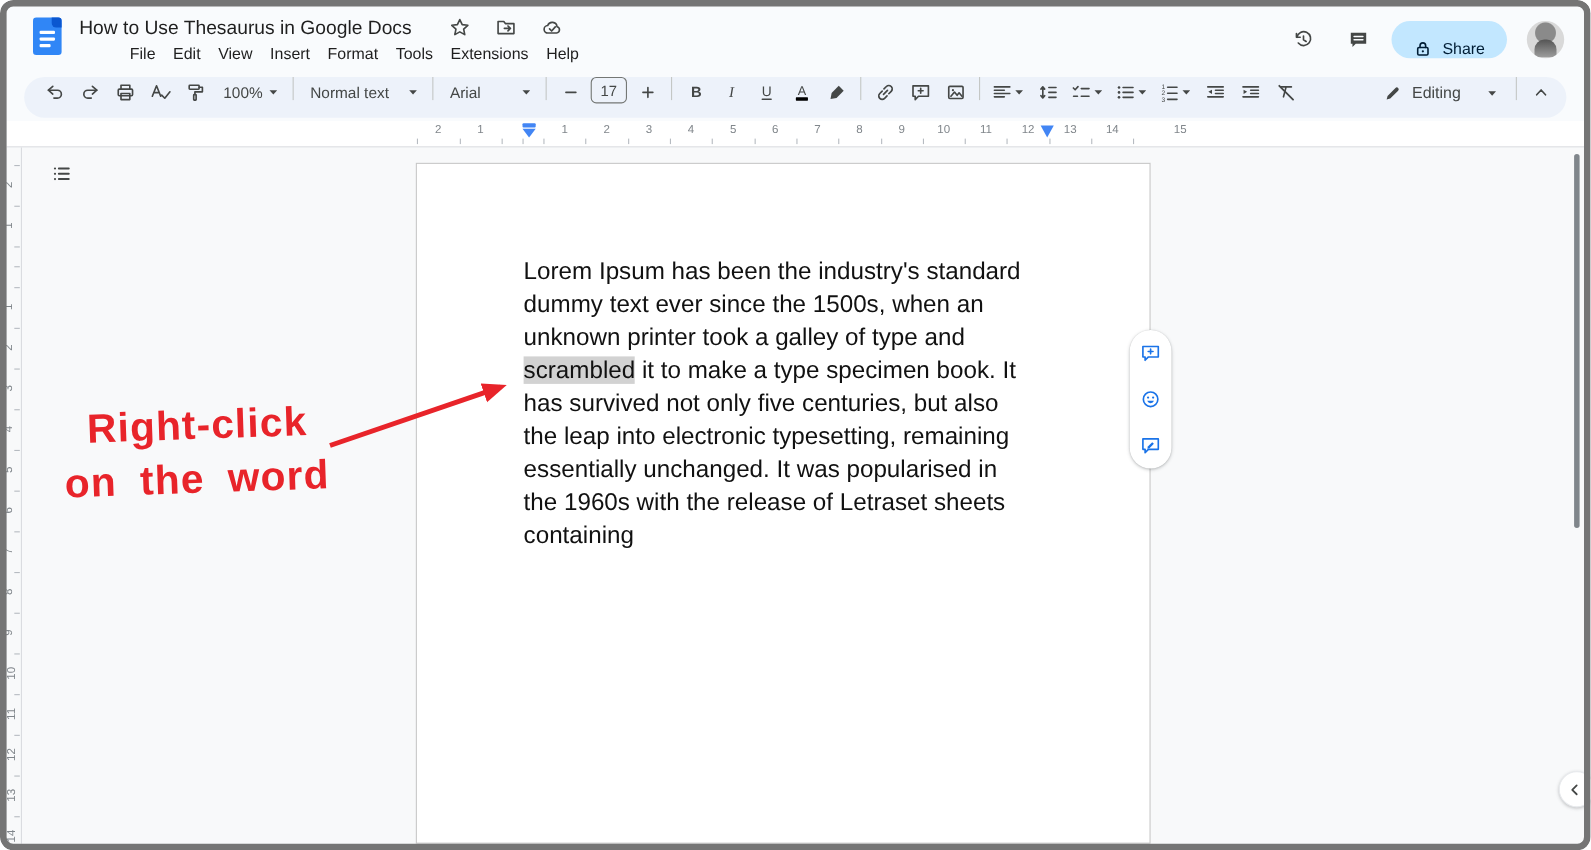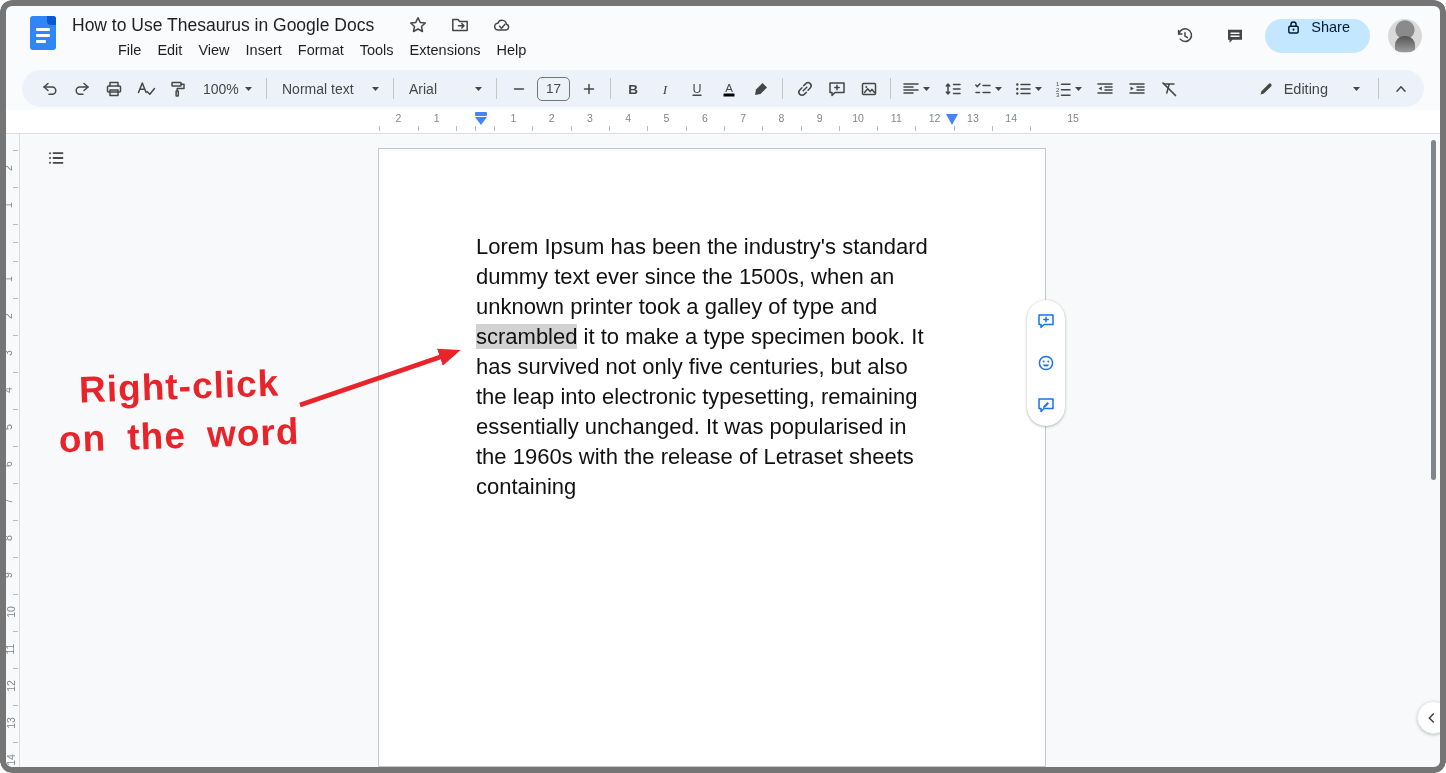--- a/index.html
+++ b/index.html
@@ -16,29 +16,29 @@
   .docs-logo{position:absolute; left:24px; top:10px; width:26px; height:34px; background:#3086f6; border-radius:3px;}
   .docs-logo .fold{position:absolute; right:0; top:0; width:9px; height:9px; background:#0b57d0; border-radius:0 3px 0 4px;}
   .docs-logo .l{position:absolute; left:6px; height:3px; background:#fff; border-radius:1px;}
   .title-row{position:absolute; left:66px; top:6px; height:26px; display:flex; align-items:center; gap:30px;}
   .doc-title{font-size:17.5px; color:#1f1f1f; white-space:nowrap;}
   .title-icons{display:flex; gap:14px; align-items:center; color:#444746;}
   .icon-btn{width:28px; height:28px; display:flex; align-items:center; justify-content:center; border:none; background:transparent; color:#444746; padding:0; cursor:pointer; border-radius:50%;}
   .menu-row{position:absolute; left:64px; top:33px; display:flex; align-items:center;margin-left:40px;}
   .menu-item{font-size:14.5px; color:#1f1f1f; padding:3px 8px; border-radius:5px; cursor:pointer;}
   .header-right{position:absolute; right:18px; top:8px; height:44px; display:flex; align-items:center; gap:10px;}
-  .share-btn{display:flex; align-items:flex-start; gap:9px; background:#c2e7ff; color:#001d35; border:none; border-radius:17px; height:34px; padding:0 20px; font-size:14.5px; font-weight:500; cursor:pointer;}
+  .share-btn{display:flex; align-items:flex-end; gap:9px; background:#c2e7ff; color:#001d35; border:none; border-radius:17px; height:34px; padding:0 20px; font-size:14.5px; font-weight:500; cursor:pointer;}
   .avatar{width:34px; height:34px; border-radius:50%; margin-left:8px; position:relative; overflow:hidden;
     background:radial-gradient(circle at 50% 32%, #8a8a8a 0 9px, #d9d9d9 10px);}
   .avatar::after{content:""; position:absolute; left:7px; top:17px; width:20px; height:16px; border-radius:9px 9px 0 0;
     background:linear-gradient(#555, #9c9c9c);}
 
   
   .toolbar{position:absolute; left:22px; right:22px; top:70px; height:37px; background:#edf2fa; border-radius:19px;
-    display:flex; align-items:center; padding:0 10px 0 14px; box-sizing:border-box; gap:5px;}
+    display:flex; padding:0 10px 0 14px; box-sizing:border-box; gap:5px;}
   .tb-btn{width:27px; height:27px; flex:none; display:flex; align-items:center; justify-content:center; border:none; background:transparent; color:#444746; border-radius:4px; padding:0; cursor:pointer;}
   .tb-div{width:1px; height:21px; background:#c4c7c5; flex:none; margin:0 3px;}
   .tb-dd{display:flex; align-items:center; justify-content:space-between; border:none; background:transparent; color:#444746; height:27px; border-radius:4px; padding:0 4px 0 7px; font-size:14px; cursor:pointer; flex:none;}
   .tb-dd .lbl{white-space:nowrap; font-size:14px; color:#444746;}
   .size-box{width:31px; height:22px; border:1.5px solid #747775; border-radius:5px; display:flex; align-items:center; justify-content:center; font-size:13.5px; color:#444746; background:transparent; flex:none; cursor:text;}
   .tb-spacer{flex:1;}
   .mode-btn{display:flex; align-items:center; gap:9px; border:none; background:transparent; color:#444746; height:29px; padding:0 8px; border-radius:4px; font-size:14.5px; cursor:pointer; flex:none;}
   .caret{flex:none;}
 
   

